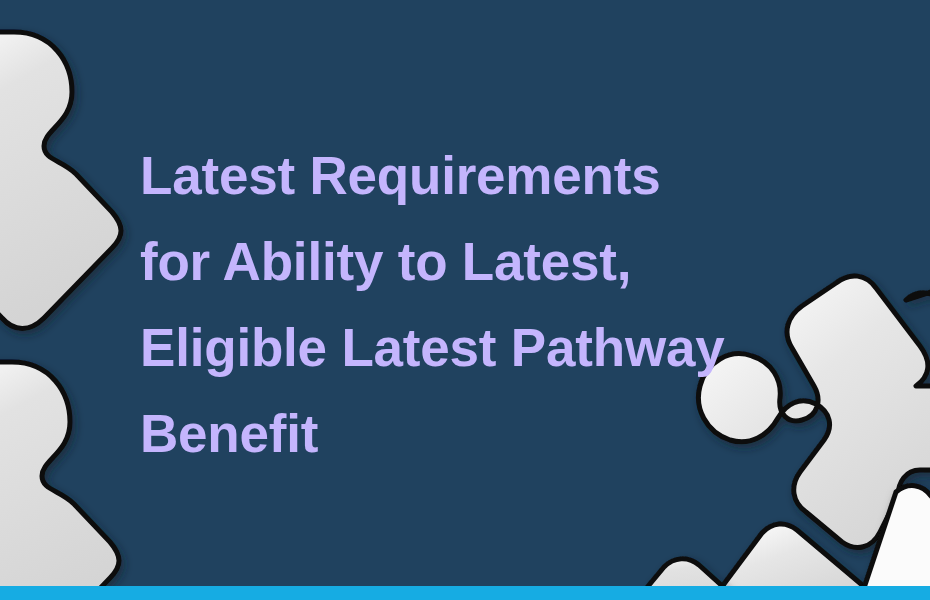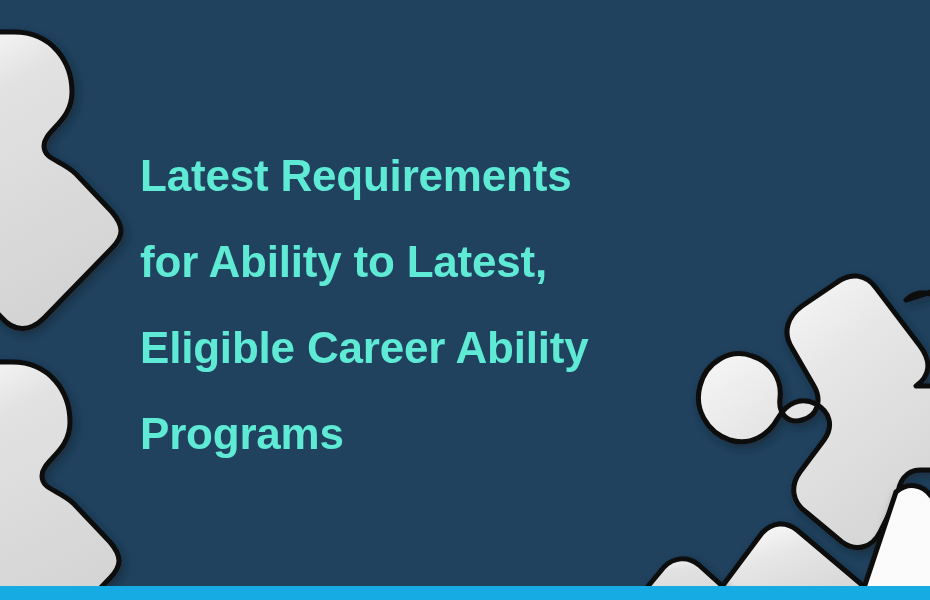--- a/index.html
+++ b/index.html
@@ -35,24 +35,24 @@
   }
 
   
   .title-block {
     position: absolute;
     left: 140px;
     top: 133px;
     width: 680px;
   }
   .title-line {
-    font-size: 44px;
+    font-size: 53px;
     line-height: 86px;
     font-weight: bold;
-    color: #5eead4;
+    color: #c4b5fd;
     letter-spacing: -0.2px;
     white-space: nowrap;
   }
 
   
   .accent-bar {
     position: absolute;
     left: 0;
     bottom: 0;
     width: 100%;
@@ -169,19 +169,19 @@
                C 918 289 934 291 944 304
                L 1000 372
                L 1000 270
                Z" fill="url(#pieceGrad)" stroke="#0d0d0d" stroke-width="5" stroke-linejoin="round"></path>
     </g>
   </svg>
 
   <div class="title-block">
     <div class="title-line">Latest Requirements</div>
     <div class="title-line">for Ability to Latest,</div>
-    <div class="title-line">Eligible Career Ability</div>
-    <div class="title-line">Programs</div>
+    <div class="title-line">Eligible Latest Pathway</div>
+    <div class="title-line">Benefit</div>
   </div>
 
   <div class="accent-bar"></div>
 
 </div>
 
 </body></html>

